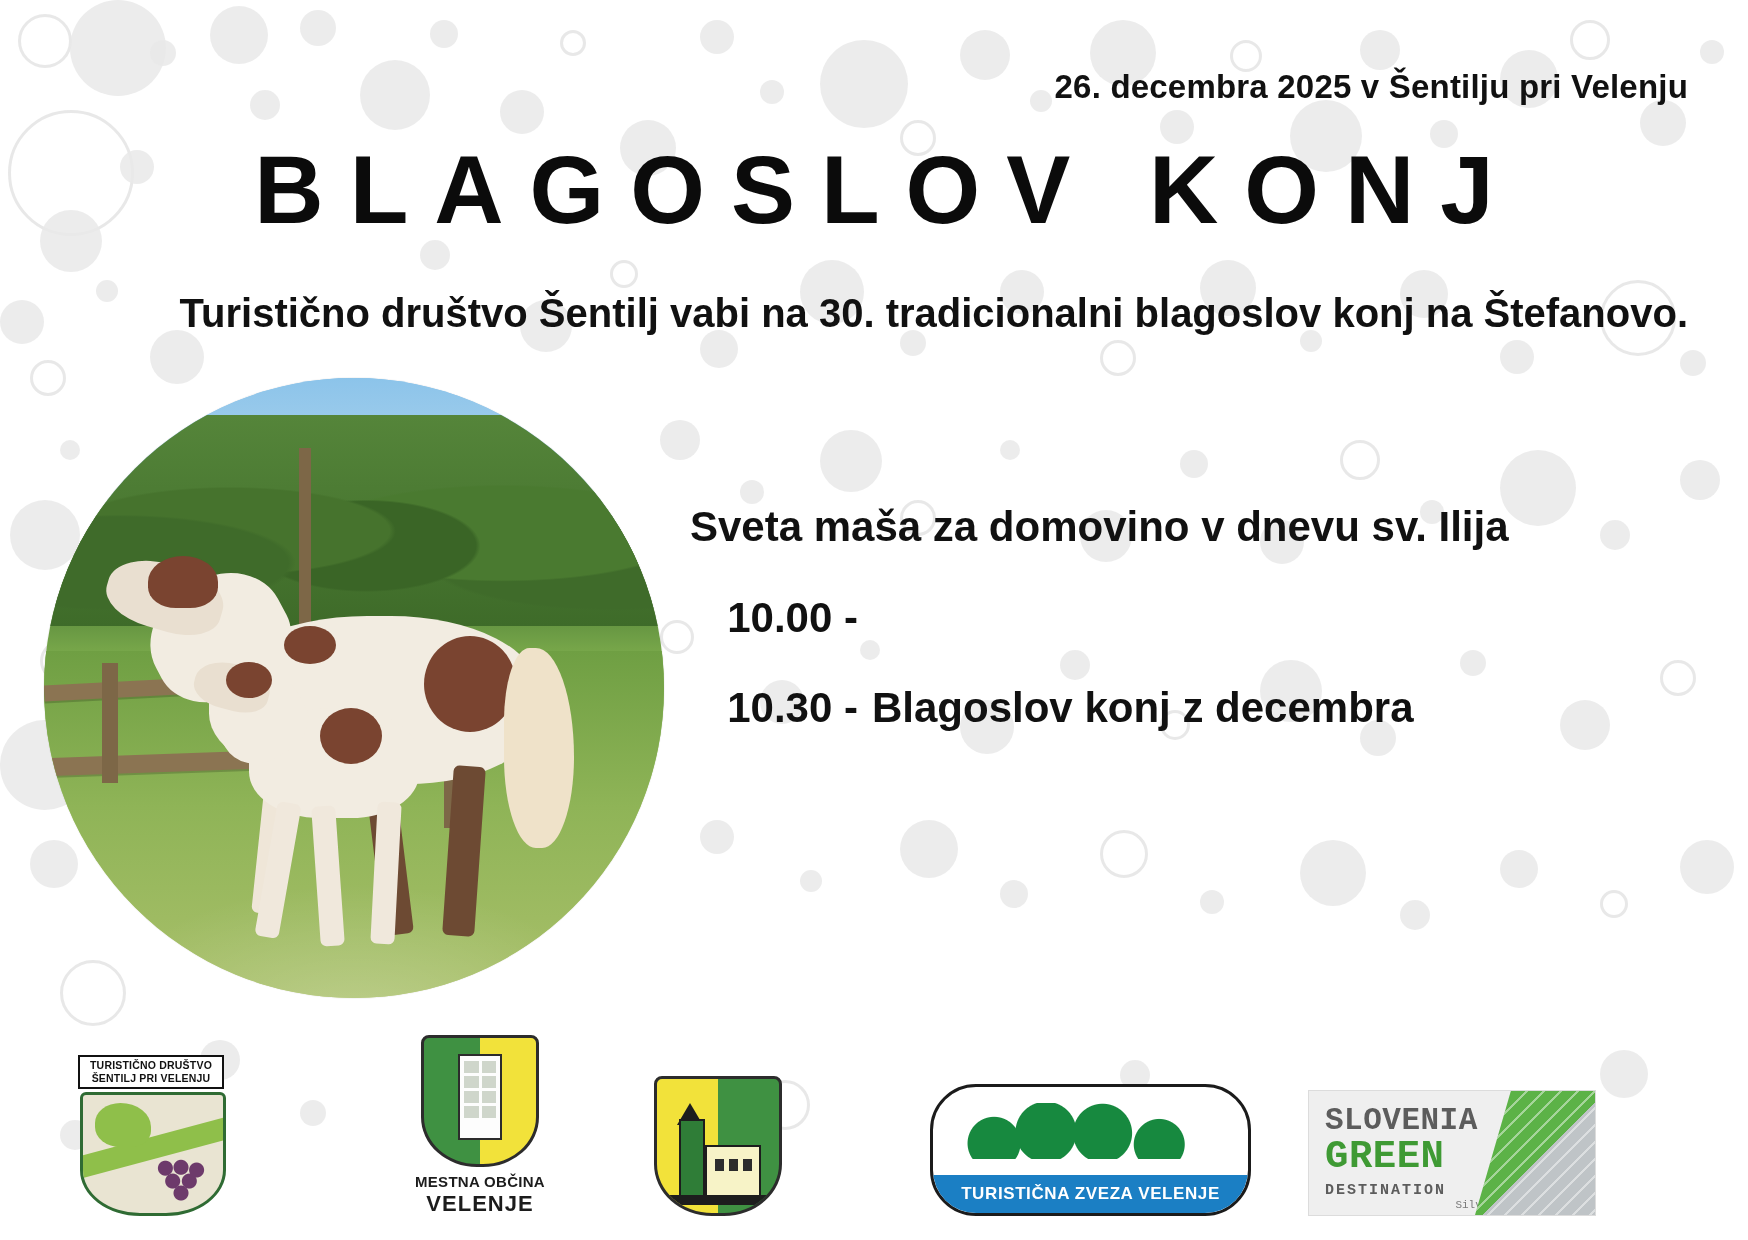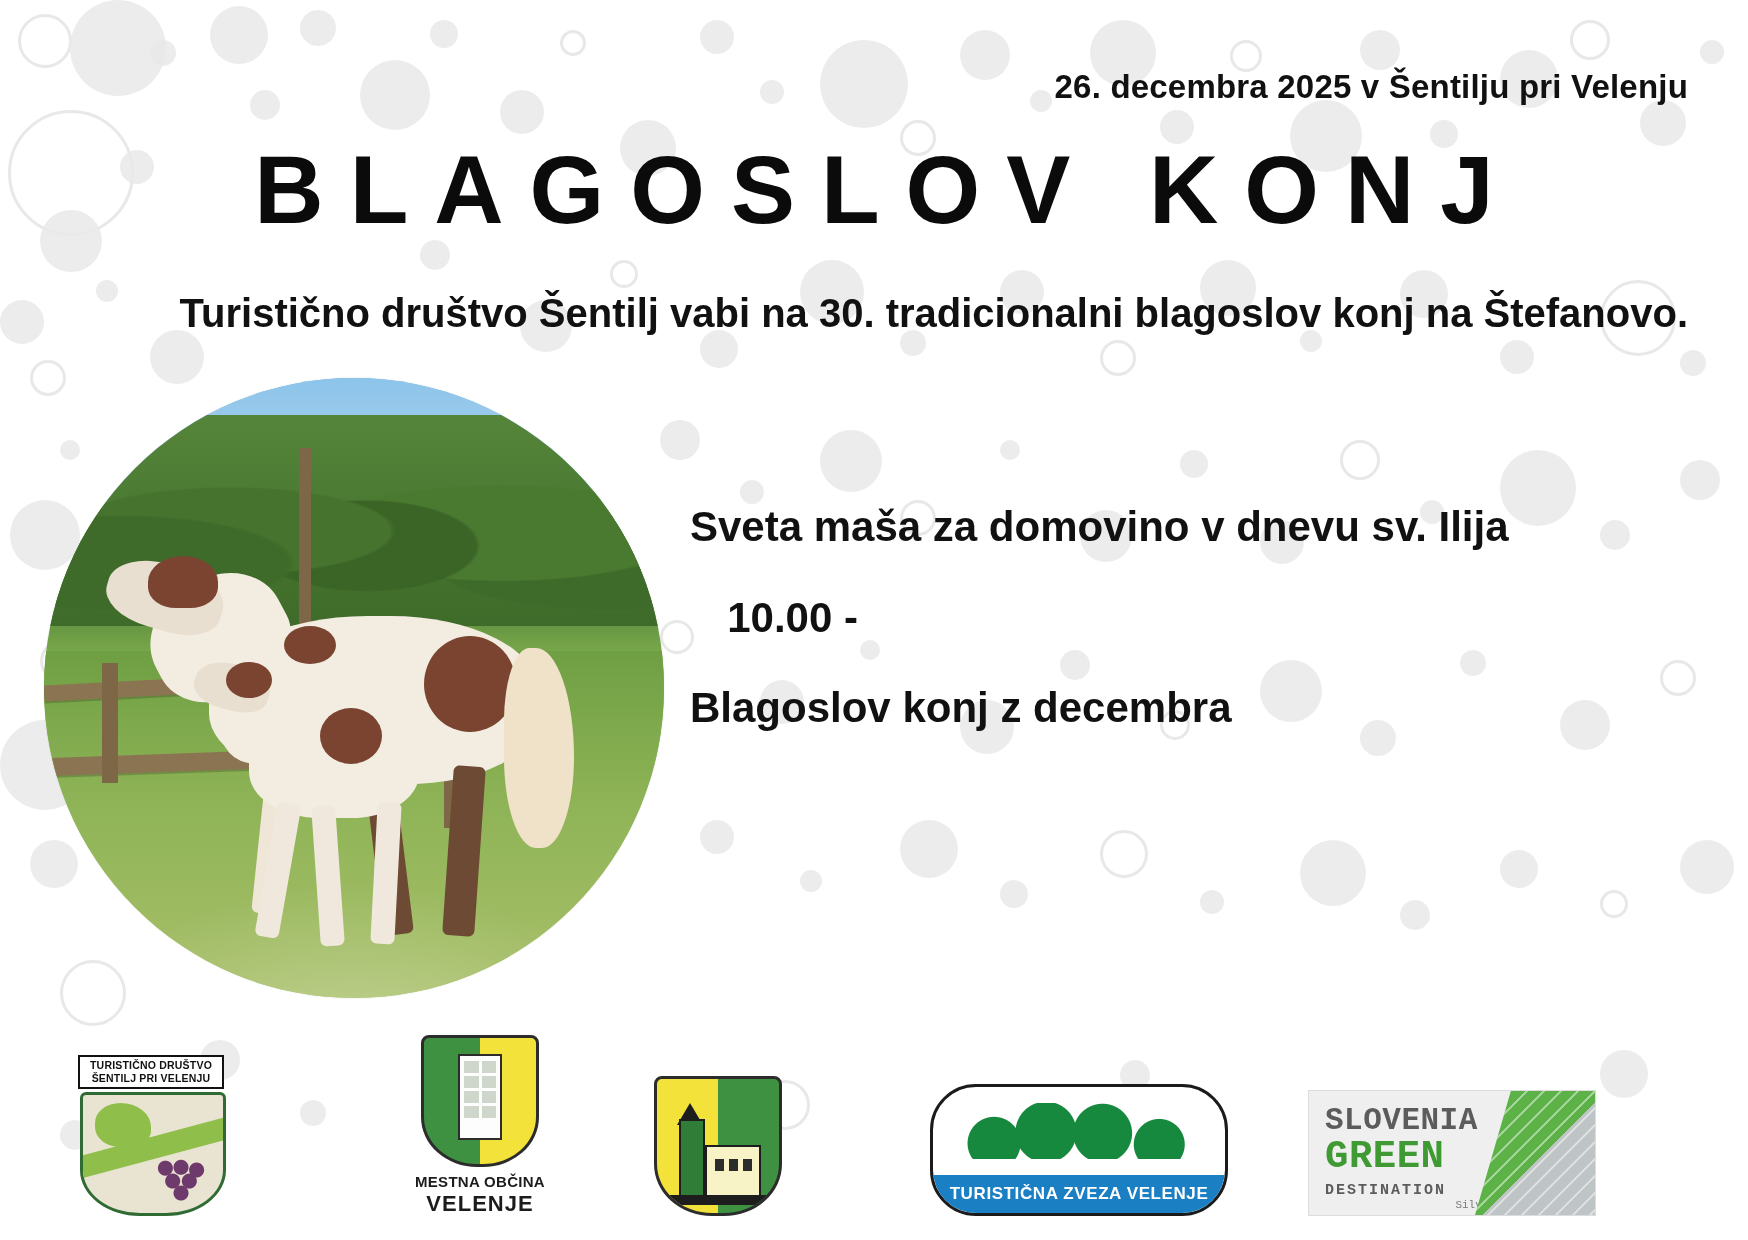--- a/index.html
+++ b/index.html
@@ -302,20 +302,21 @@
 
   
   #logo-tzv { left: 930px; width: 300px; }
   .tzv-box {
     position: relative;
     width: 292px; height: 126px;
     background: #ffffff;
     border: 3px solid #1b1b1b;
     border-radius: 46px;
     overflow: hidden;
+    padding-left: 23px;
   }
   .tzv-trees {
     position: absolute; left: 28px; top: 16px; width: 236px; height: 56px;
     background:
       radial-gradient(circle at 14% 72%, #17893f 0 26px, transparent 27px),
       radial-gradient(circle at 36% 52%, #17893f 0 30px, transparent 31px),
       radial-gradient(circle at 60% 54%, #17893f 0 29px, transparent 30px),
       radial-gradient(circle at 84% 74%, #17893f 0 25px, transparent 26px);
   }
   .tzv-band {
@@ -505,20 +506,21 @@
   </div>
 
   <div class="schedule">
     <div class="sched-row">
       <div class="sched-desc">Sveta maša za domovino v dnevu sv. Ilija</div>
     </div>
     <div class="sched-row">
       <div class="sched-time">10.00 -</div>
     </div>
     <div class="sched-row">
+      <div class="sched-time">10.30 -</div>
       <div class="sched-desc">Blagoslov konj z decembra</div>
     </div>
   </div>
 
   <div class="logos">
 
     <div class="logo" id="logo-td">
       <div class="td-caption">
         <div>TURISTIČNO DRUŠTVO</div>
         <div>ŠENTILJ PRI VELENJU</div>

